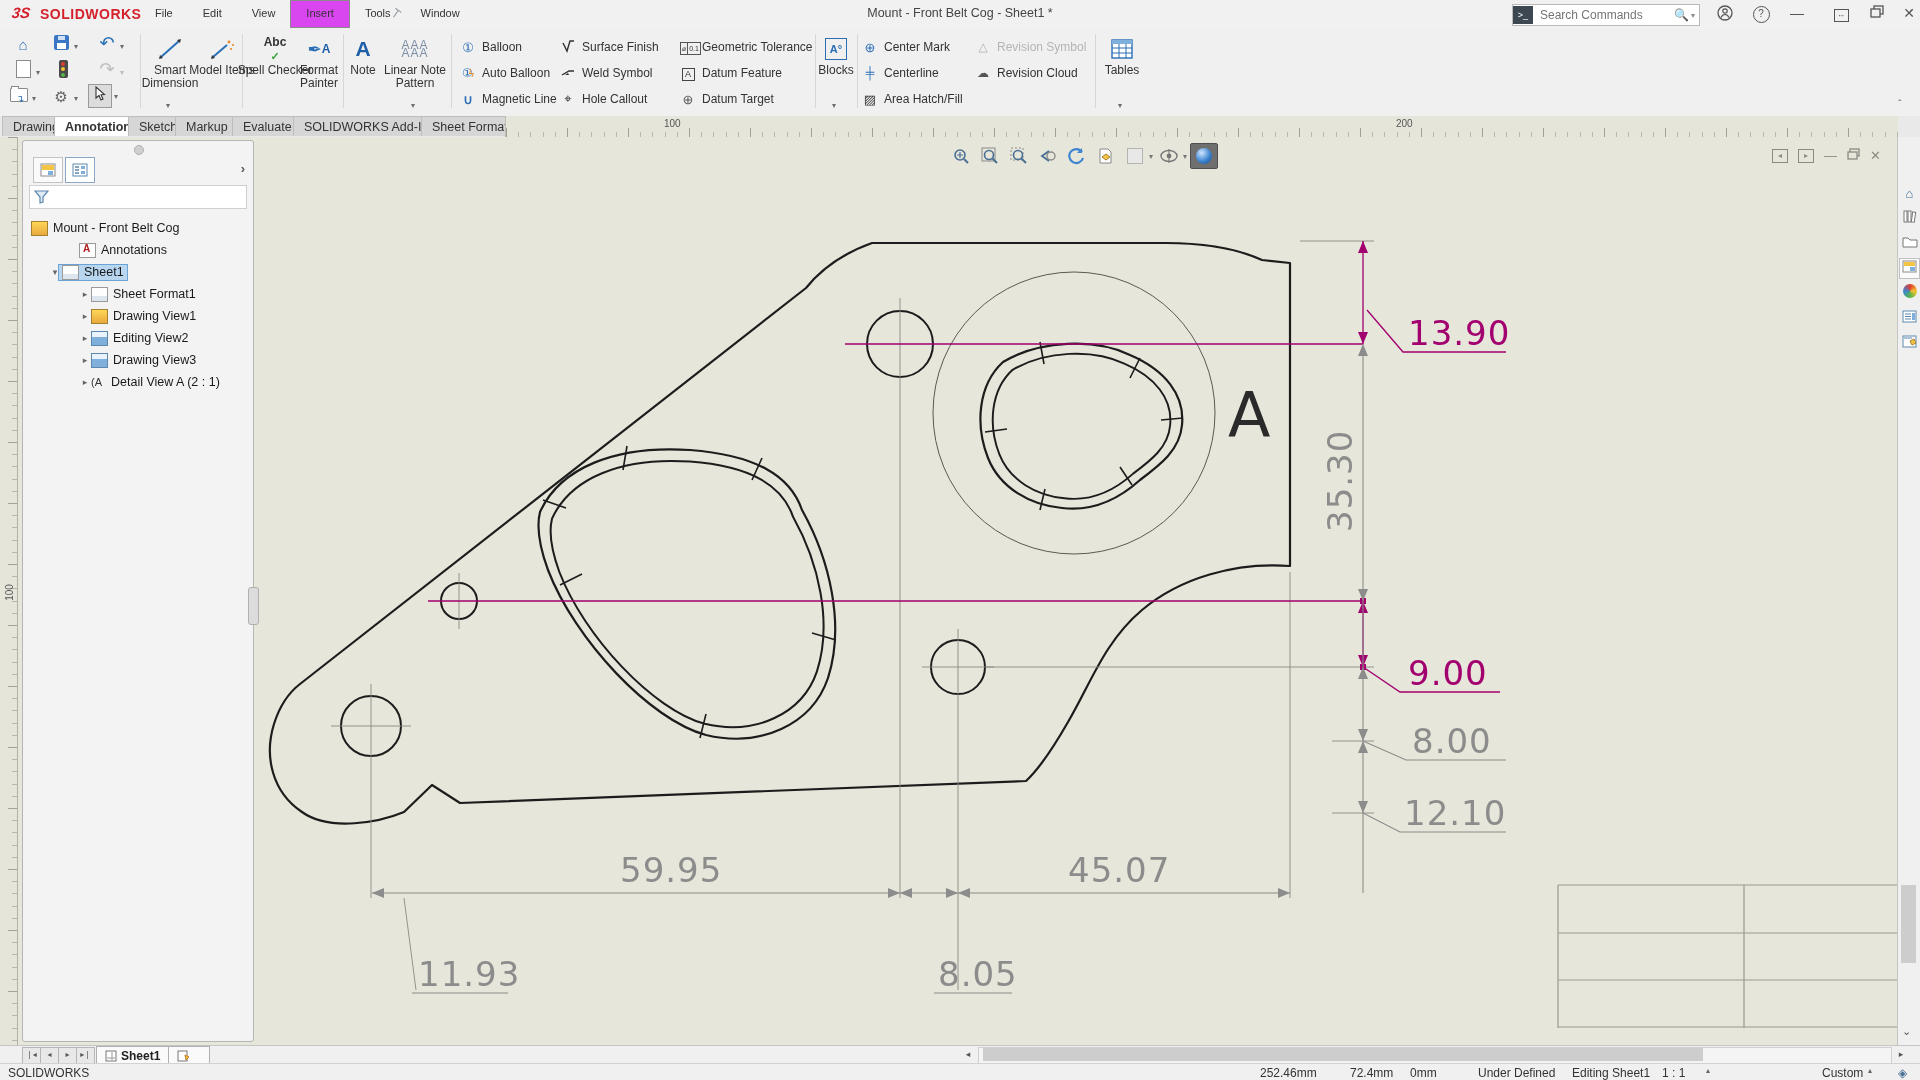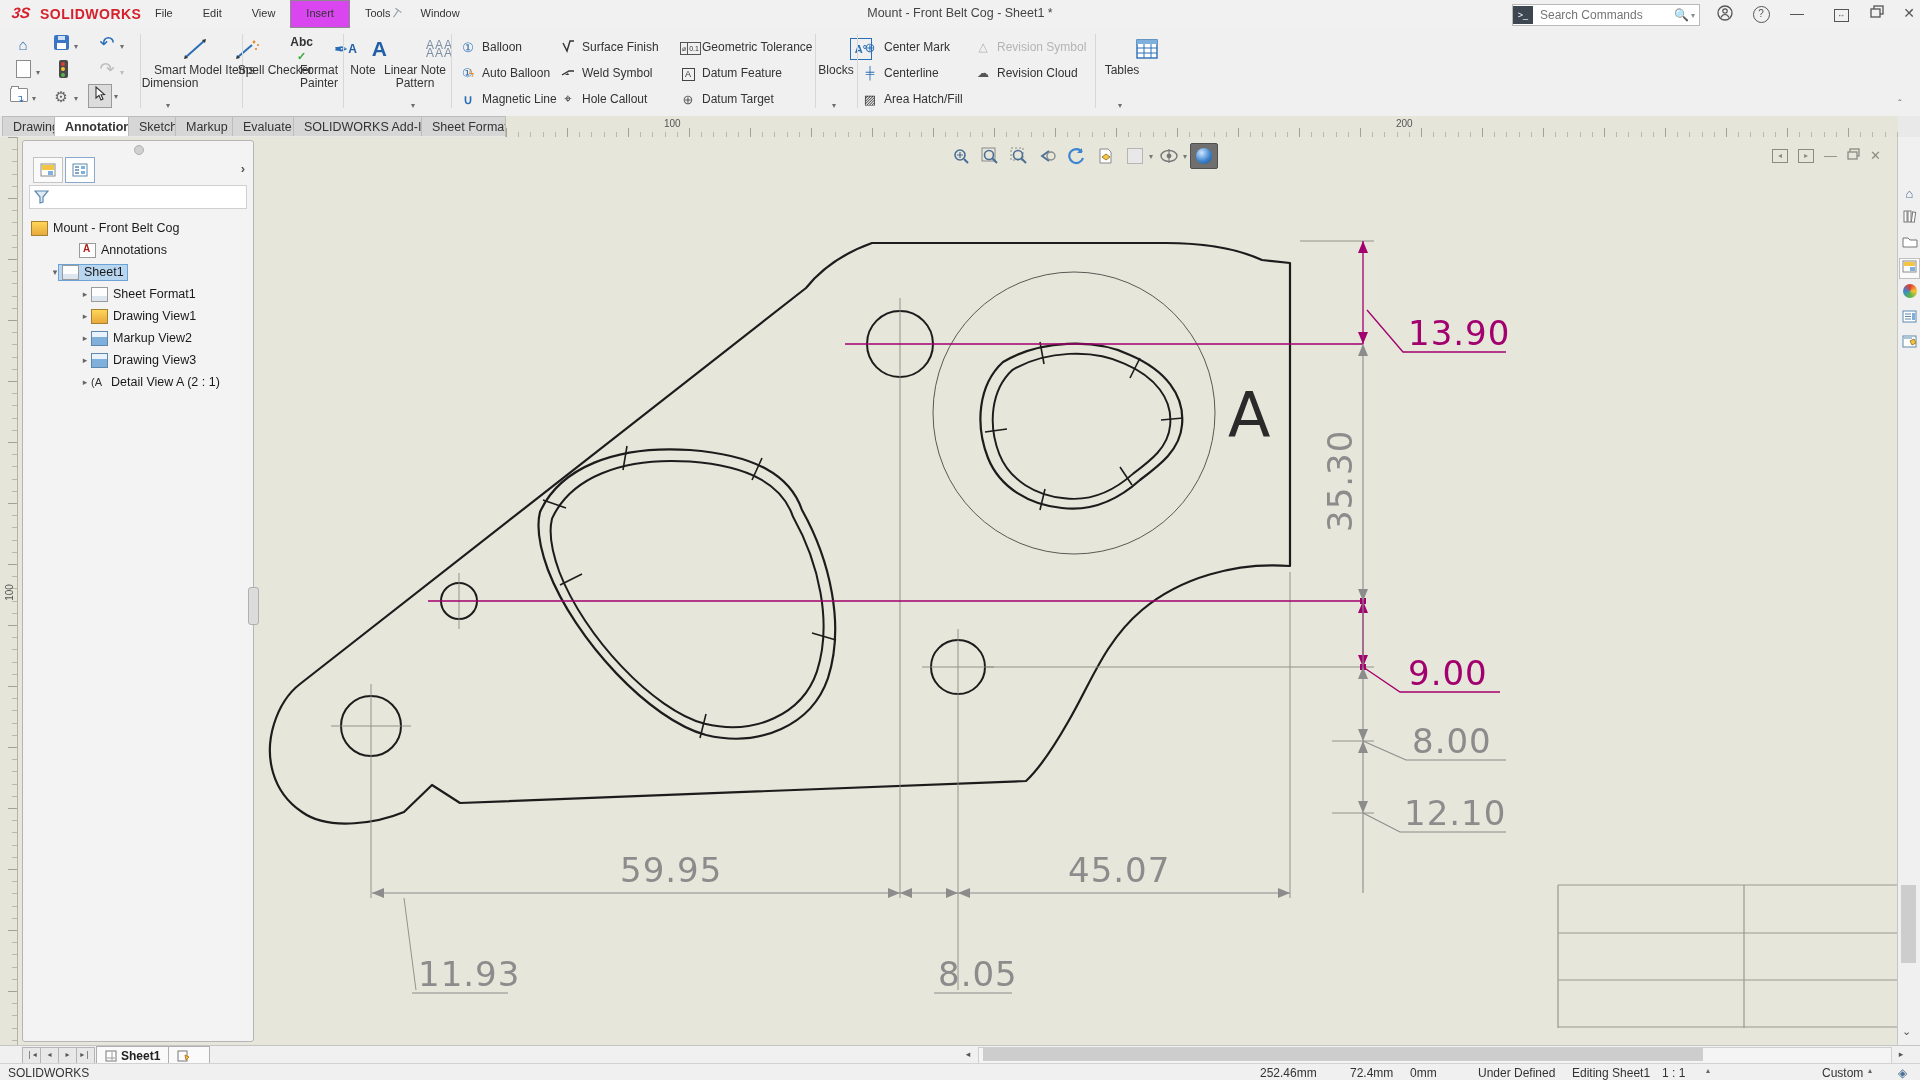--- a/index.html
+++ b/index.html
@@ -20,21 +20,21 @@
   .search .mag{color:#8b8b8b;font-size:12px;padding-right:2px}
   .search .car{color:#8b8b8b;font-size:8px;padding-right:4px}
   .tb-ic{position:absolute;top:5px;width:22px;text-align:center;color:#555;font-size:13px}
   .circle-ic{border:1.4px solid #555;border-radius:50%;width:15px;height:15px;line-height:14px;font-size:10px;text-align:center}
   
   .ribbon{position:absolute;left:0;top:28px;width:1920px;height:88px;background:#f0f0f1;border-bottom:1px solid #cfcfcf}
   .sep{position:absolute;top:6px;height:74px;width:1px;background:#d7d7d7}
   .qbtn{position:absolute;width:22px;height:22px;text-align:center;line-height:22px;font-size:15px}
   .caret{position:absolute;color:#6d6d6d;font-size:8px}
   .bigbtn{position:absolute;top:6px;width:76px;height:76px;text-align:center}
-  .bigbtn .bicon{height:30px;display:flex;align-items:center;justify-content:flex-end}
+  .bigbtn .bicon{height:30px;display:flex;align-items:center;justify-content:center}
   .bigbtn .blabel{font-size:12px;line-height:13px;color:#333}
   .libtn{position:absolute;height:22px;display:flex;align-items:center;gap:6px;font-size:12px;color:#333;white-space:nowrap}
   .libtn .ic{width:16px;text-align:center;display:inline-block}
   .disabled{color:#b4b4b4}
   .floppy{display:inline-block;width:15px;height:15px;background:#3a76c4;border-radius:2px;position:relative}
   .floppy:before{content:"";position:absolute;left:3px;bottom:1px;width:9px;height:6px;background:#fff}
   .floppy:after{content:"";position:absolute;left:4px;top:1px;width:7px;height:4px;background:#cfe0f4}
   .traffic{display:inline-block;width:9px;height:18px;background:#4a4a4a;border-radius:2px;position:relative}
   .traffic i{position:absolute;left:2.5px;width:4px;height:4px;border-radius:50%}
   .newdoc{display:inline-block;width:13px;height:16px;background:#fff;border:1px solid #8a8a8a;position:relative}
@@ -497,21 +497,21 @@
         <span>Sheet Format1</span>
       </div>
       <div class="trow" style="padding-left:56px">
         <span class="exp">▸</span>
         <span class="tico gold"></span>
         <span>Drawing View1</span>
       </div>
       <div class="trow" style="padding-left:56px">
         <span class="exp">▸</span>
         <span class="tico blue"></span>
-        <span>Markup View2</span>
+        <span>Editing View2</span>
       </div>
       <div class="trow" style="padding-left:56px">
         <span class="exp">▸</span>
         <span class="tico blue"></span>
         <span>Drawing View3</span>
       </div>
       <div class="trow" style="padding-left:56px">
         <span class="exp">▸</span>
         <span class="tico ca" style="font-size:11px;color:#333">(A</span>
         <span>Detail View A (2 : 1)</span>

